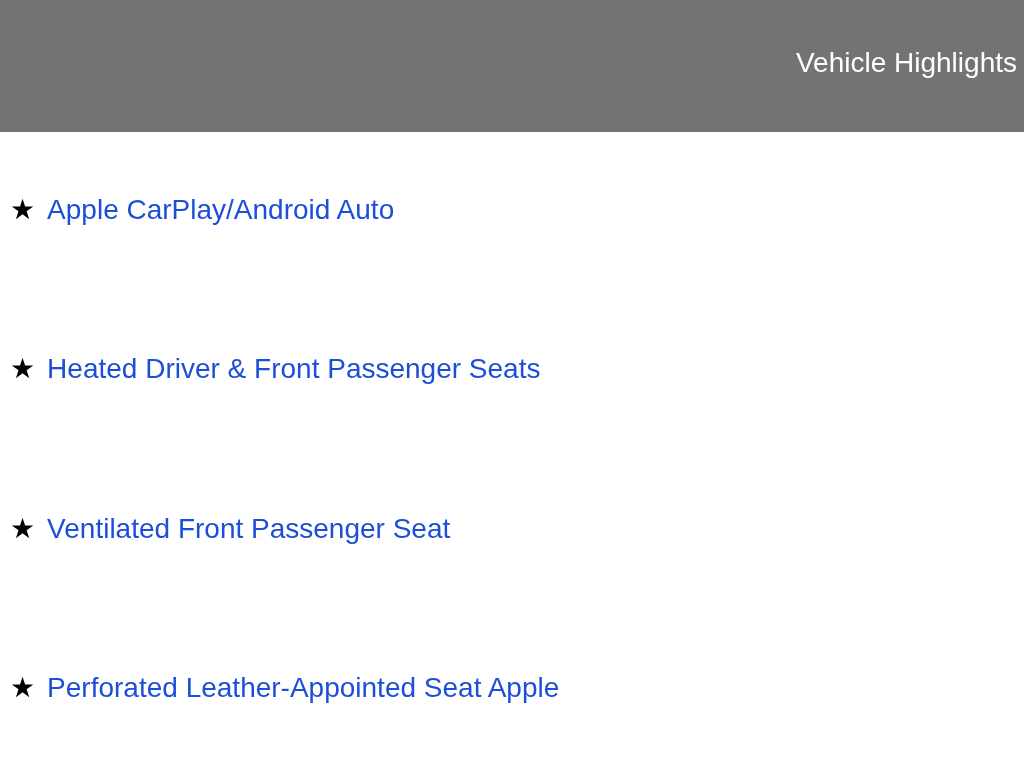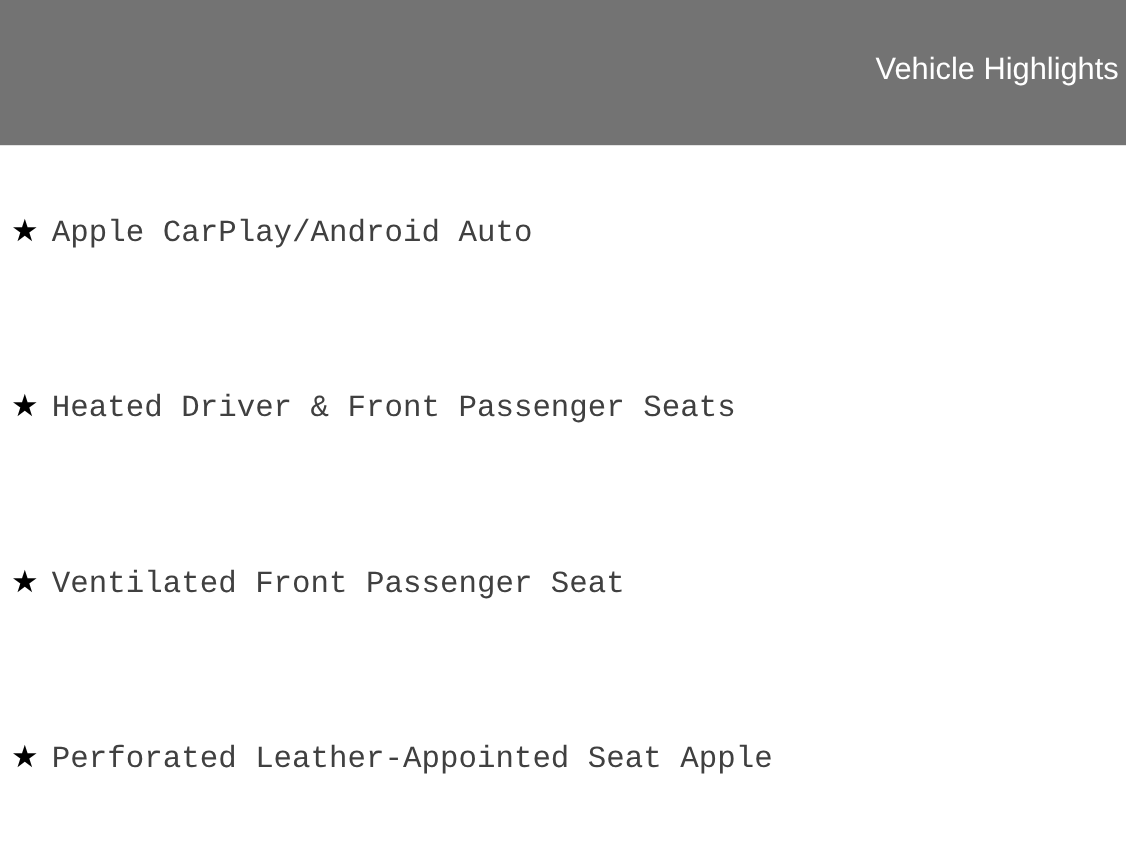--- a/index.html
+++ b/index.html
@@ -54,22 +54,21 @@
   .highlight-item:nth-of-type(1) { top: 193px; }
   .highlight-item:nth-of-type(2) { top: 352px; }
   .highlight-item:nth-of-type(3) { top: 512px; }
   .highlight-item:nth-of-type(4) { top: 671px; }
   .star {
     font-family: "DejaVu Sans", sans-serif;
     font-size: 28px;
     color: #000000;
   }
   .highlight-label {
-    color: #404040;
-    font-family: Liberation Mono, monospace;
+    color: #1d4ed8;
   }
 </style>
 </head>
 <body>
 
 <div class="slide">
 
   <div class="header-bar">
     <div class="header-title">Vehicle Highlights</div>
   </div>

